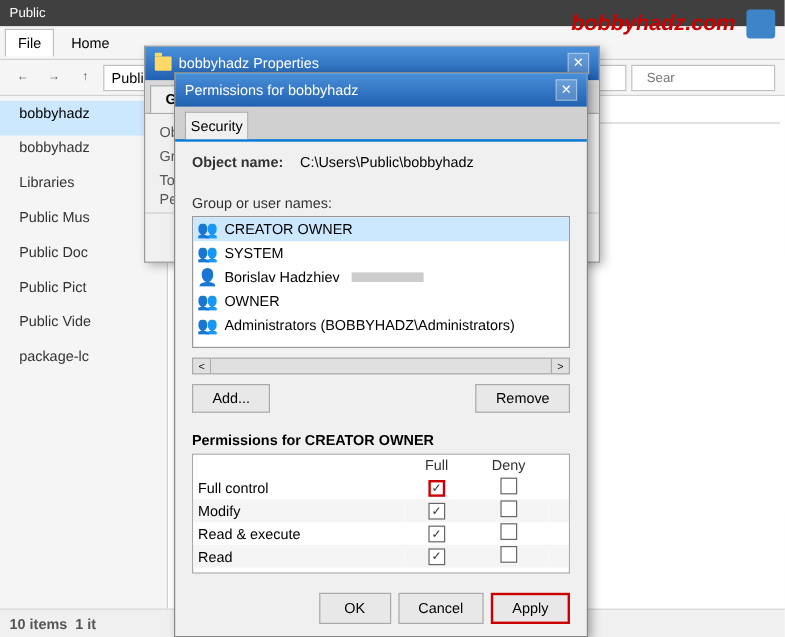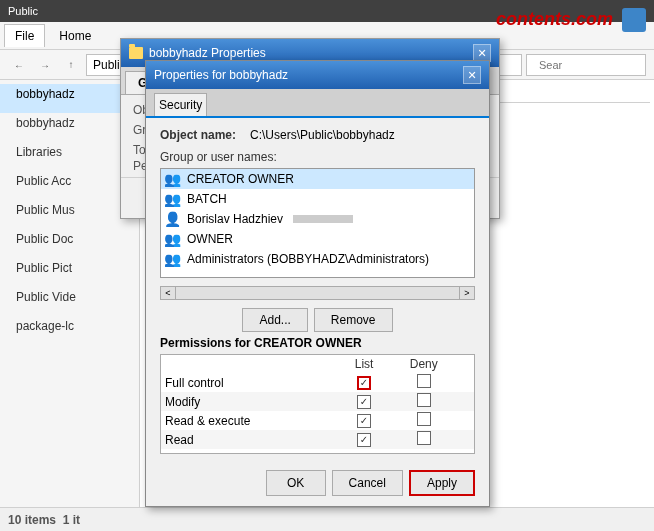--- a/index.html
+++ b/index.html
@@ -334,21 +334,21 @@
       color: #000;
     }
 
     .perm-body {
       padding: 10px 14px 8px;
     }
 
     .field-row {
       display: flex;
       align-items: center;
-      margin-bottom: 8px;
+      margin-bottom: 20px;
       font-size: 12px;
     }
 
     .field-label {
       width: 90px;
       font-weight: bold;
       color: #333;
     }
 
     .field-value {
@@ -427,23 +427,23 @@
       flex: 1;
       height: 14px;
       background: #e0e0e0;
       border: 1px solid #aaa;
       border-left: none;
       border-right: none;
     }
 
     .perm-action-row {
       display: flex;
-      justify-content: center;
+      justify-content: space-between;
       gap: 6px;
-      margin-bottom: 4px;
+      margin-bottom: 16px;
     }
 
     .perm-section-title {
       font-size: 12px;
       margin-bottom: 4px;
       font-weight: bold;
     }
 
     
     .perm-table {
@@ -547,23 +547,20 @@
       <div class="sidebar-item selected">
         <span>bobbyhadz</span>
       </div>
       <div class="sidebar-item">
         <span>bobbyhadz</span>
       </div>
       <div class="sidebar-item">
         <span>Libraries</span>
       </div>
       <div class="sidebar-item">
-        <span>Public Acc</span>
-      </div>
-      <div class="sidebar-item">
         <span>Public Mus</span>
       </div>
       <div class="sidebar-item">
         <span>Public Doc</span>
       </div>
       <div class="sidebar-item">
         <span>Public Pict</span>
       </div>
       <div class="sidebar-item">
         <span>Public Vide</span>
@@ -586,21 +583,21 @@
   </div>
 
   <div class="statusbar">
     <span>10 items</span>
     &nbsp;&nbsp;
     <span>1 it</span>
   </div>
 </div>
 
 <div class="watermark">
-  <span>contents.com</span>
+  <span>bobbyhadz.com</span>
   <span class="watermark-logo"></span>
 </div>
 
 <div class="dialog-properties">
   <div class="dialog-titlebar">
     <div class="title-left">
       <div class="title-folder-icon"></div>
       <span>bobbyhadz Properties</span>
     </div>
     <div class="close-btn">✕</div>
@@ -617,21 +614,21 @@
   <div style="padding: 4px 12px; font-size:12px; color:#555;">Pe</div>
   <div class="dialog-buttons">
     <button class="btn">OK</button>
     <button class="btn">Cancel</button>
     <button class="btn">Apply</button>
   </div>
 </div>
 
 <div class="permissions-dialog">
   <div class="perm-titlebar">
-    <span>Properties for bobbyhadz</span>
+    <span>Permissions for bobbyhadz</span>
     <div class="close-btn">✕</div>
   </div>
   <div class="perm-tab-bar">
     <span class="perm-tab">Security</span>
   </div>
   <div class="perm-body">
 
     <div class="field-row">
       <span class="field-label">Object name:</span>
       <span class="field-value">C:\Users\Public\bobbyhadz</span>
@@ -639,21 +636,21 @@
 
     <div class="section-label">Group or user names:</div>
     <div class="users-listbox">
 
       <div class="user-item selected">
         <span class="user-icon">👥</span>
         <span class="user-text">CREATOR OWNER</span>
       </div>
       <div class="user-item">
         <span class="user-icon">👥</span>
-        <span class="user-text">BATCH</span>
+        <span class="user-text">SYSTEM</span>
       </div>
       <div class="user-item">
         <span class="user-icon">👤</span>
         <span class="user-text">Borislav Hadzhiev</span>
         <span class="privacy-bar"></span>
       </div>
       <div class="user-item">
         <span class="user-icon">👥</span>
         <span class="user-text">OWNER</span>
       </div>
@@ -673,21 +670,21 @@
       <button class="btn">Add...</button>
       <button class="btn">Remove</button>
     </div>
 
     <div class="perm-section-title">Permissions for CREATOR OWNER</div>
     <div class="perm-table-container">
       <table class="perm-table">
         <thead>
           <tr>
             <th class="left"></th>
-            <th>List</th>
+            <th>Full</th>
             <th>Deny</th>
             <th style="width:16px;"></th>
           </tr>
         </thead>
         <tbody>
           <tr>
             <td>Full control</td>
             <td class="center">
               <span class="cb-checked highlight">✓</span>
             </td>

